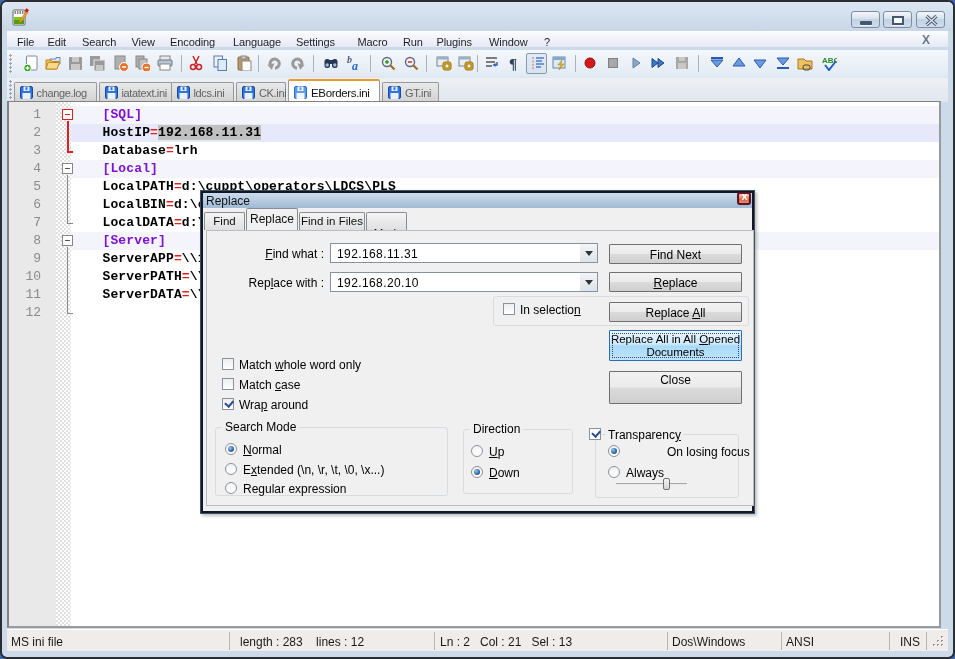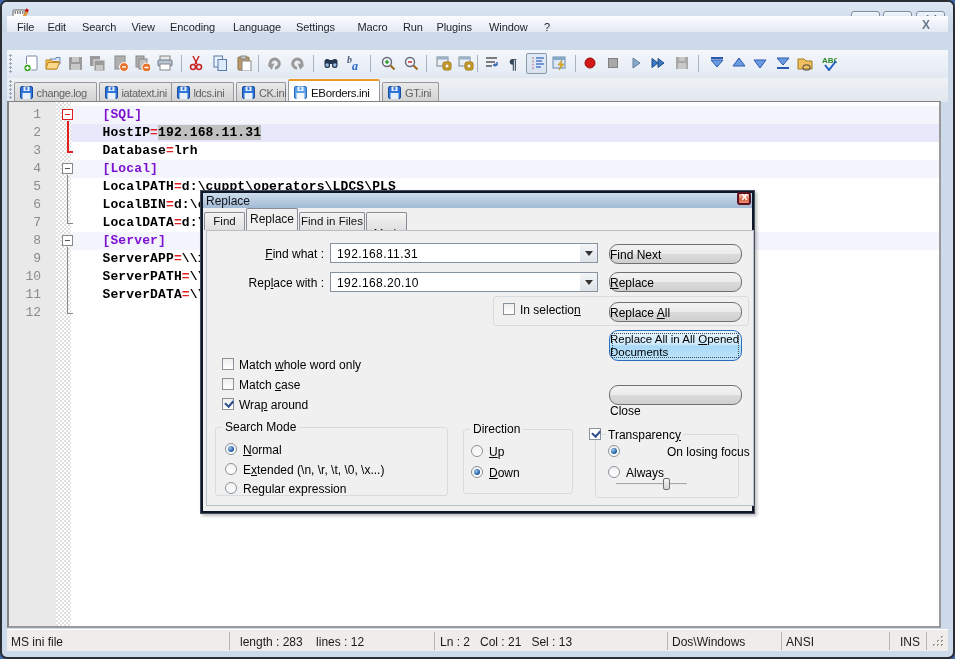--- a/index.html
+++ b/index.html
@@ -10,21 +10,21 @@
 
 #titlebar{position:absolute;left:2px;top:2px;width:951px;height:29px;border-radius:5px 5px 0 0;
   background:linear-gradient(#dde7f3,#c8d6e7);font:12px "Liberation Sans",sans-serif;color:#15181c;}
 #title-text{position:absolute;left:29px;top:12px;letter-spacing:-0.15px;}
 #npp-icon{position:absolute;left:10px;top:6px;width:17px;height:18px;}
 .capbtn{position:absolute;top:9px;width:29px;height:17px;border:1px solid #7e8da0;border-radius:3px;
   background:linear-gradient(#f2f6fa,#d8e2ee 45%,#c3d2e4 50%,#cfdcec);}
 #btn-min{left:849px;}#btn-max{left:881px;}#btn-close{left:914px;}
 .capglyph{position:absolute;color:#50607a;font-weight:bold;}
 
-#menubar{position:absolute;left:7px;top:16px;width:941px;height:16px;
+#menubar{position:absolute;left:7px;top:31px;width:941px;height:16px;
   background:linear-gradient(#fbfcfe,#e4e9f4);font:11px "Liberation Sans",sans-serif;color:#1d2126;letter-spacing:-0.1px;}
 .mi{position:absolute;top:5px;}
 #menu-x{position:absolute;right:18px;top:2px;color:#6a7888;font:bold 12px "Liberation Sans",sans-serif;}
 
 #toolbar{position:absolute;left:7px;top:50px;width:941px;height:28px;
   background:linear-gradient(#f4f7fb,#e7edf5 75%,#dfe7f1);}
 #toolbar svg{position:absolute;top:5px;}
 .tsep{position:absolute;top:5px;width:1px;height:17px;background:#aab4c0;}
 .grip{position:absolute;left:2px;top:4px;width:4px;height:20px;
   background-image:radial-gradient(circle at 1.5px 1.5px,#9aa6b4 1px,transparent 1.2px);
@@ -81,23 +81,23 @@
 #dlg-close:after{content:"x";position:absolute;left:2.5px;top:-4px;font:bold 11px "Liberation Sans",sans-serif;color:#fff;}
 .dtab{position:absolute;border:1px solid #898c95;border-bottom:none;border-radius:2px 2px 0 0;
   background:linear-gradient(#f4f4f4,#e0e0e0);font:11.5px "Liberation Sans",sans-serif;color:#111;text-align:center;white-space:nowrap;overflow:hidden;}
 .dtab.active{background:#f0f0f0;font-size:12px;}
 #tabpage{position:absolute;left:3px;top:39px;width:548px;height:276px;border:1px solid #b9bec4;background:#f0f0f0;}
 .dlabel{position:absolute;font:12px "Liberation Sans",sans-serif;color:#000;white-space:pre;}
 .combo{position:absolute;height:20px;border:1px solid #86939f;background:#fff;font:12px "Liberation Sans",sans-serif;color:#000;}
 .combo .val{position:absolute;left:6px;top:3px;letter-spacing:0.4px;}
 .combo .arr{position:absolute;right:0;top:0;width:17px;height:18px;background:linear-gradient(#f3f5f7,#dde3e9);}
 .combo .arr:after{content:"";position:absolute;left:4.5px;top:7px;border:4px solid transparent;border-top:5px solid #333;}
-.btn{position:absolute;left:406px;width:133px;border:1px solid #707070;border-radius:9px;
+.btn{position:absolute;left:406px;width:133px;border:1px solid #707070;border-radius:1px;
   background:linear-gradient(#f2f2f2,#ebebeb 48%,#dbdbdb 52%,#cfcfcf);
-  font:12px "Liberation Sans",sans-serif;color:#000;}
+  font:12px "Liberation Sans",sans-serif;color:#000;text-align:center;}
 .btn.focus{border:1px solid #2a6dbb;background:linear-gradient(#e9f5fd,#cfe9fb 45%,#a9d9f7 52%,#bfe4fa);}
 .cb{position:absolute;width:12px;height:12px;border:1px solid #8b929a;background:linear-gradient(#eee,#fff);}
 .cb.checked:after{content:"";position:absolute;left:2px;top:1px;width:6px;height:3.5px;
   border-left:2px solid #2c4d8e;border-bottom:2px solid #2c4d8e;transform:rotate(-48deg);}
 .radio{position:absolute;width:12px;height:12px;border-radius:50%;border:1px solid #8b929a;background:linear-gradient(#f2f2f2,#fff);}
 .radio.on:after{content:"";position:absolute;left:2px;top:2px;width:6px;height:6px;border-radius:50%;
   background:radial-gradient(circle at 35% 35%,#9dc8ef,#2864a8 60%,#123c6e);}
 .group{position:absolute;border:1px solid #d7dce1;border-radius:3px;}
 u{text-decoration:underline;}
 </style>
@@ -496,21 +496,21 @@
         <span class="arr"></span>
       </div>
 
     <div class="btn" style="top:36px;height:20px;padding-top:3px;">Find Next</div>
     <div class="btn" style="top:64px;height:20px;padding-top:3px;"><u>R</u>eplace</div>
     <div class="group" style="left:290px;top:88px;width:256px;height:30px;"></div>
     <div class="cb" style="left:300px;top:95px;"></div>
     <div class="dlabel" style="left:317px;top:95px;">In selectio<u>n</u></div>
     <div class="btn" style="top:94px;height:20px;padding-top:3px;">Replace <u>A</u>ll</div>
     <div class="btn focus" style="top:122px;height:31px;padding-top:2px;font-size:11.5px;line-height:13px;white-space:nowrap;"><span style="position:absolute;left:2px;top:2px;right:2px;bottom:2px;border:1px dotted #3a4a5a;"></span>Replace All in All <u>O</u>pened<br>Documents</div>
-    <div class="btn" style="top:177px;height:20px;padding-top:18px;">Close</div>
+    <div class="btn" style="top:163px;height:33px;padding-top:1px;">Close</div>
 
     <div class="cb" style="left:19px;top:150px;"></div>
     <div class="dlabel" style="left:36px;top:150px;">Match <u>w</u>hole word only</div>
     <div class="cb" style="left:19px;top:170px;"></div>
     <div class="dlabel" style="left:36px;top:170px;">Match <u>c</u>ase</div>
     <div class="cb checked" style="left:19px;top:190px;"></div>
     <div class="dlabel" style="left:36px;top:190px;">Wra<u>p</u> around</div>
 
     <div class="group" style="left:12px;top:219px;width:233px;height:69px;"></div>
     <div class="dlabel" style="left:19px;top:212px;background:#f0f0f0;padding:0 3px;">Search Mode</div>

